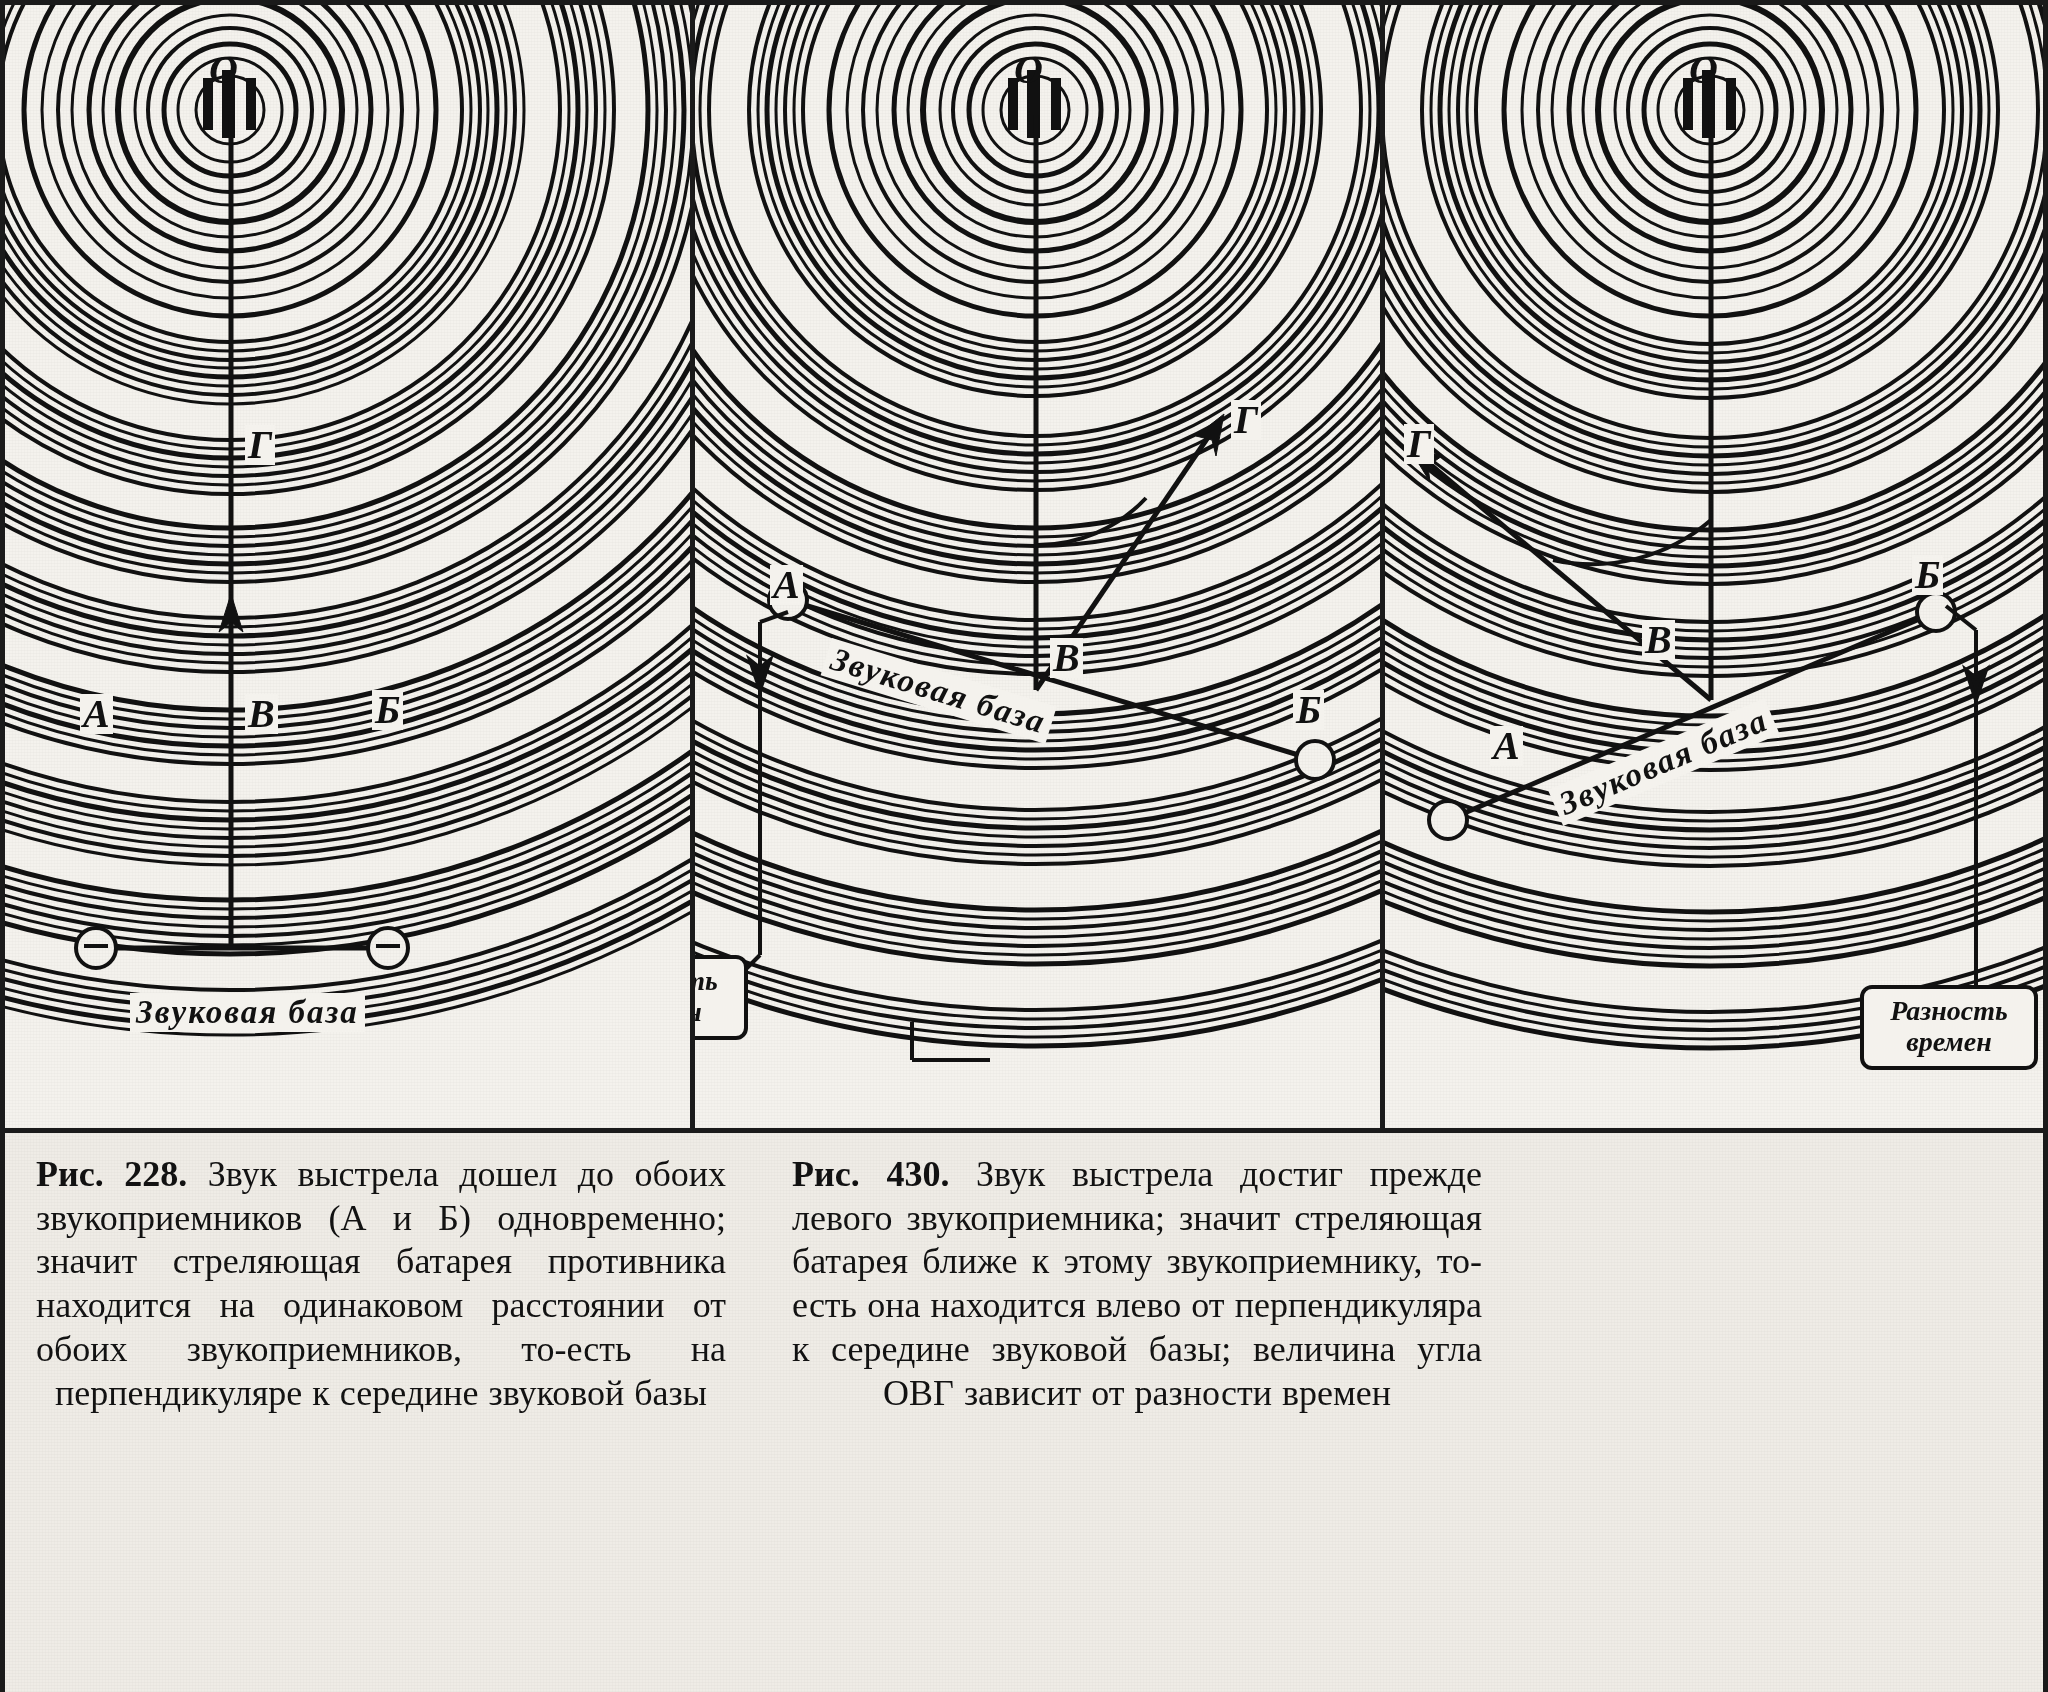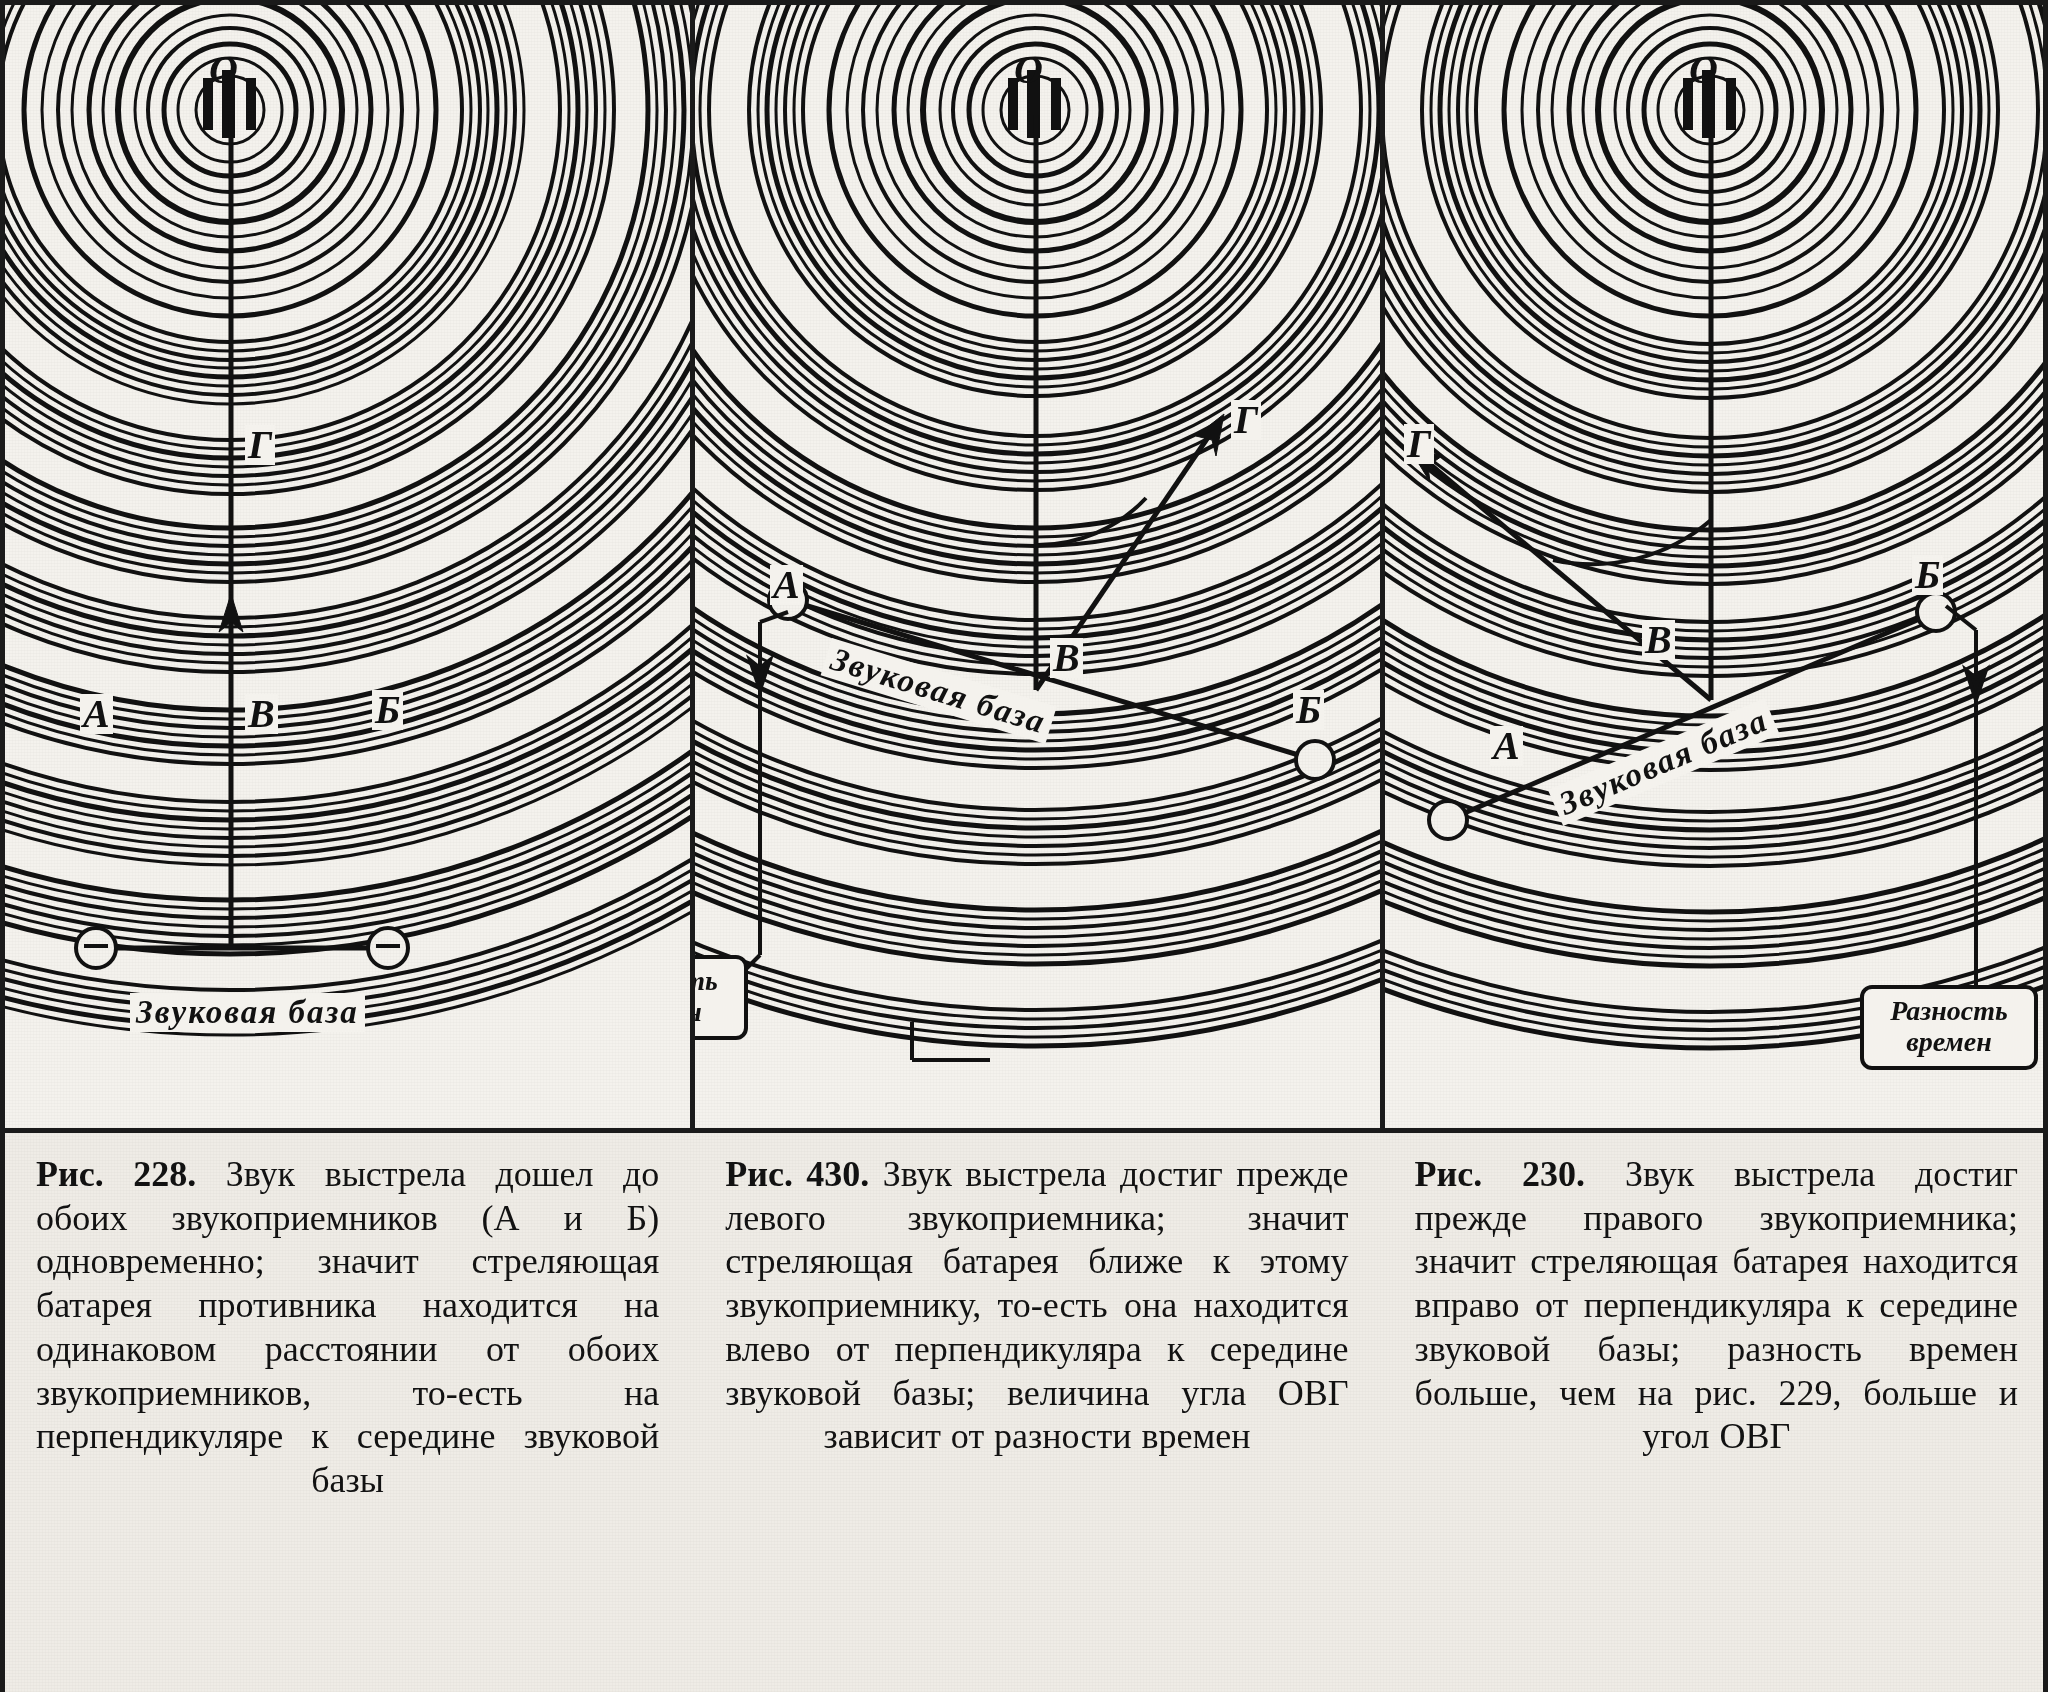--- a/index.html
+++ b/index.html
@@ -553,20 +553,16 @@
     <div class="cap c1">
       <span class="figno">Рис. 228.</span>
       <span>Звук выстрела дошел до обоих звукоприемников (А и Б) одновременно; значит стреляющая батарея противника находится на одинаковом расстоянии от обоих звукоприемников, то-есть на перпендикуляре к середине звуковой базы</span>
     </div>
 
     <div class="cap c2">
       <span class="figno">Рис. 430.</span>
       <span>Звук выстрела достиг прежде левого звукоприемника; значит стреляющая батарея ближе к этому звукоприемнику, то-есть она находится влево от перпендикуляра к середине звуковой базы; величина угла ОВГ зависит от разности времен</span>
     </div>
 
-    <div class="cap c3">
-      <span class="figno">Рис. 230.</span>
-      <span>Звук выстрела достиг прежде правого звукоприемника; значит стреляющая батарея находится вправо от перпендикуляра к середине звуковой базы; разность времен больше, чем на рис. 229, больше и угол ОВГ</span>
-    </div>
   </div>
 
   <div id="grain"></div>
 </div>
 
 </body></html>

